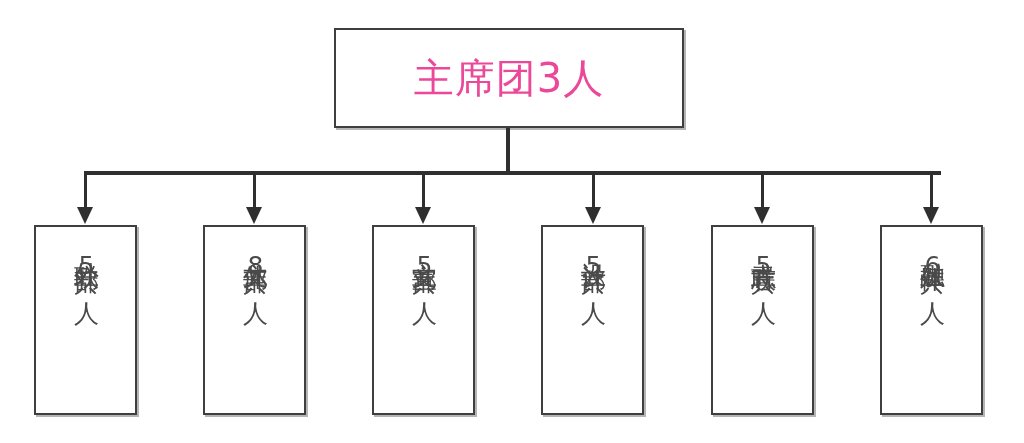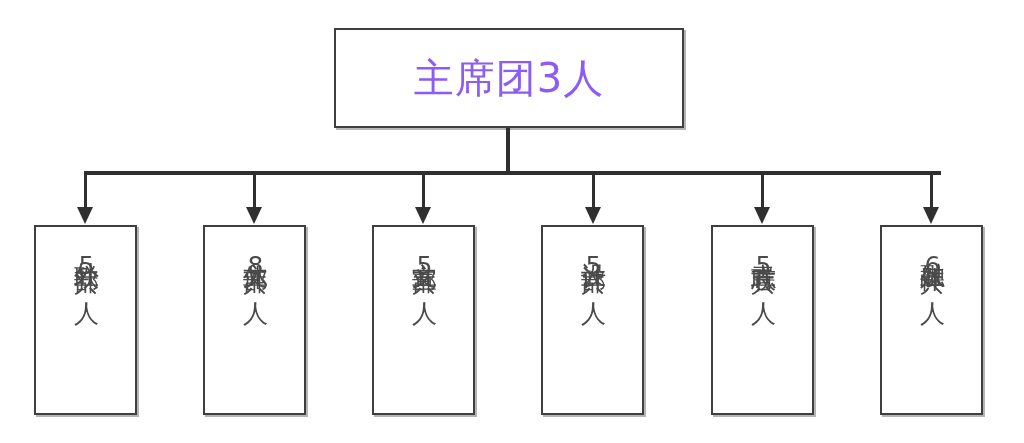--- a/index.html
+++ b/index.html
@@ -31,21 +31,21 @@
     top: 28px;
     width: 350px;
     height: 100px;
     display: flex;
     align-items: center;
     justify-content: center;
   }
   #root-node .node-label {
     font-size: 40px;
     line-height: 1;
-    color: #8b5cf6;
+    color: #ec4899;
     letter-spacing: 1px;
     white-space: nowrap;
   }
   
   .child-box {
     top: 225px;
     width: 103px;
     height: 190px;
     display: flex;
     align-items: flex-start;

